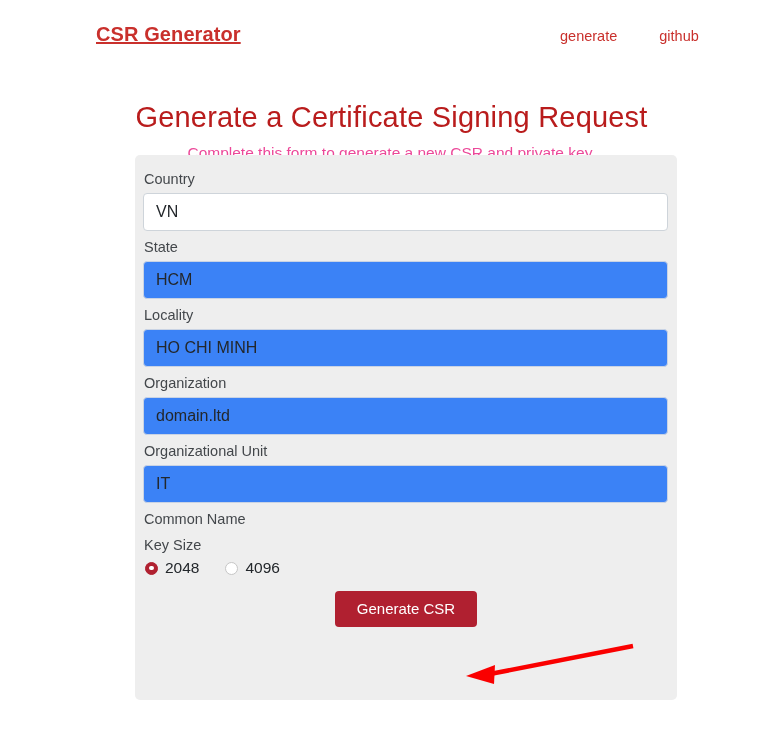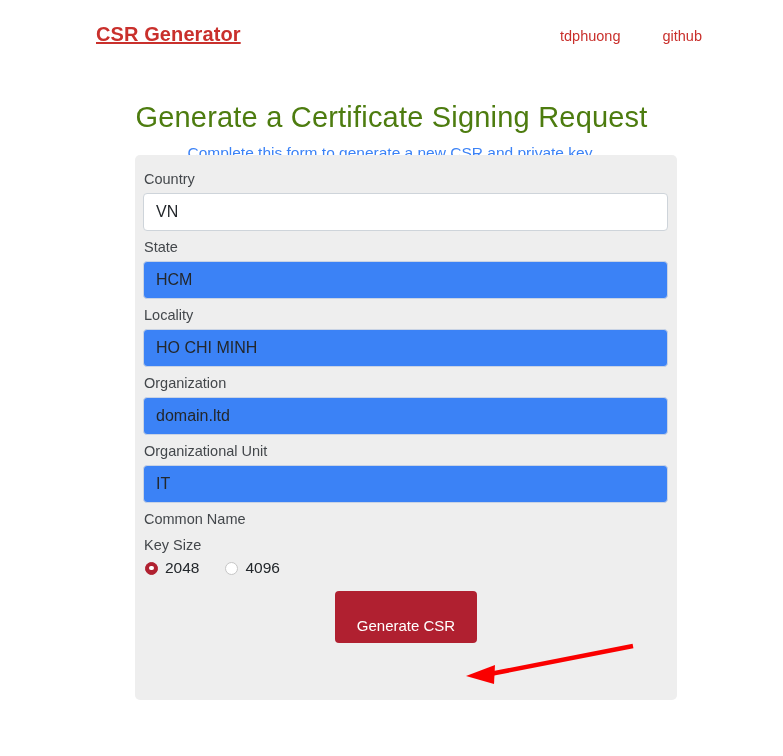--- a/index.html
+++ b/index.html
@@ -54,31 +54,31 @@
 
   
   .page-heading {
     position: absolute;
     left: 0;
     top: 82px;
     width: 783px;
     text-align: center;
     font-size: 29px;
     font-weight: 300;
-    color: #4d7c0f;
+    color: #b91c1c;
     letter-spacing: 0.2px;
   }
   .page-sub {
     position: absolute;
     left: 0;
     top: 128px;
     width: 783px;
     text-align: center;
     font-size: 15.5px;
-    color: #3b82f6;
+    color: #ec4899;
   }
 
   
   .form-panel {
     position: absolute;
     left: 135px;
     top: 155px;
     width: 542px;
     height: 545px;
     box-sizing: border-box;
@@ -174,21 +174,21 @@
     margin-top: 12px;
   }
   .submit-btn {
     box-sizing: border-box;
     background: #b02030;
     color: #ffffff;
     border: none;
     border-radius: 4px;
     font-size: 15px;
     font-family: "Liberation Sans", sans-serif;
-    padding: 26px 22px;
+    padding: 9px 22px;
     min-width: 128px;
     height: 36px;
     cursor: pointer;
     line-height: 18px;
   }
 
   
   .annotation-arrow {
     position: absolute;
     left: 455px;
@@ -197,21 +197,21 @@
     height: 62px;
     pointer-events: none;
   }
 </style>
 </head>
 <body>
 
 <div class="navbar">
   <a class="brand" href="#">CSR Generator</a>
   <div class="nav-links">
-    <a class="nav-link" href="#">tdphuong</a>
+    <a class="nav-link" href="#">generate</a>
     <a class="nav-link" href="#">github</a>
   </div>
 </div>
 
 <h1 class="page-heading">Generate a Certificate Signing Request</h1>
 <p class="page-sub">Complete this form to generate a new CSR and private key.</p>
 
 <div class="form-panel">
 
   <div class="form-group">

